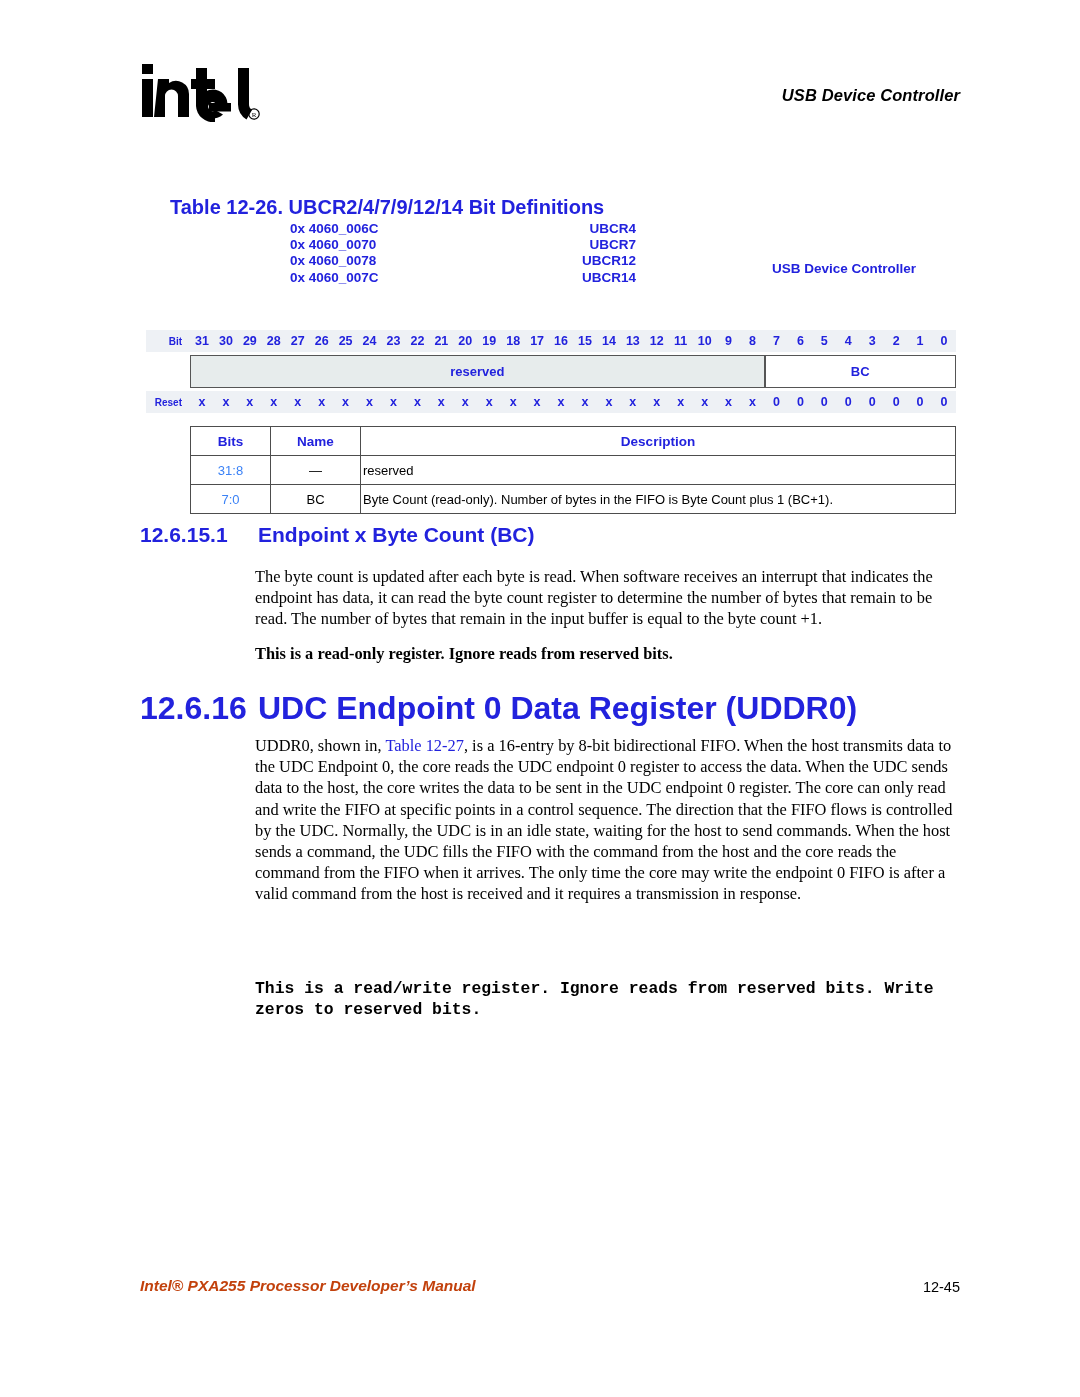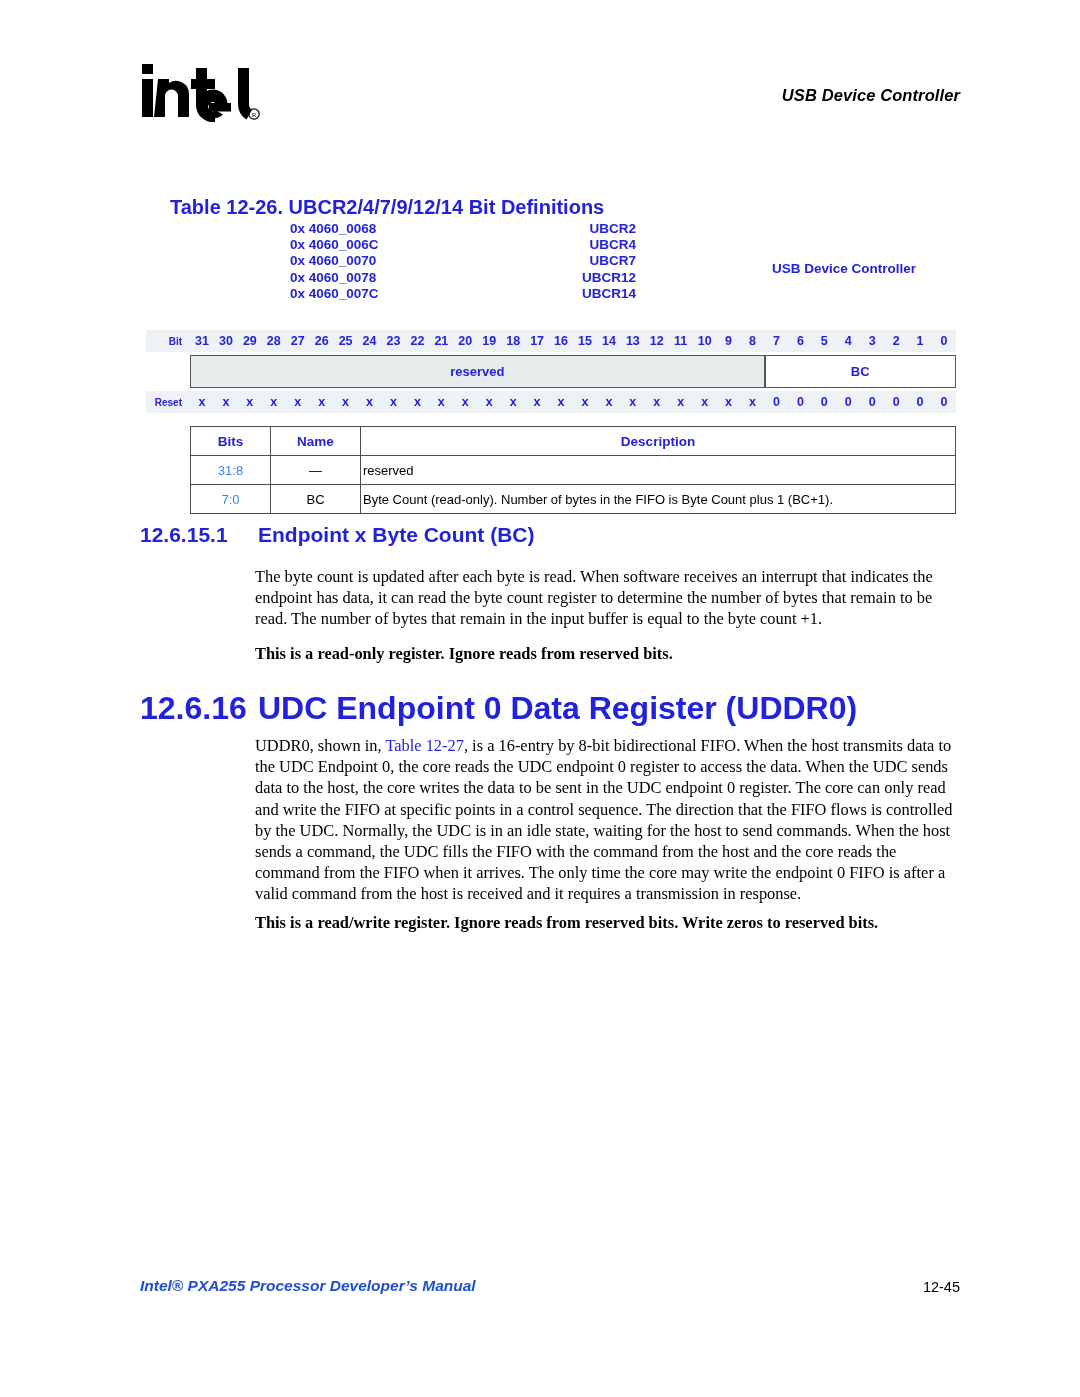--- a/index.html
+++ b/index.html
@@ -189,35 +189,35 @@
     line-height: 21.2px;
     color: #000000;
     text-align: left;
   }
   .para.bold { font-weight: bold; }
   .link { color: #2222dd; }
 
   #para-bc     { top: 566px; }
   #note-bc     { top: 643px; }
   #para-uddr0  { top: 735px; }
-  #note-uddr0  { top: 912px; width: 706px; }
+  #note-uddr0  { top: 978px; width: 706px; font-family: Liberation Mono, monospace; }
 
   
   .footer {
     position: absolute;
     left: 0; top: 1277px; width: 1080px; height: 30px;
   }
   .footer-left {
     position: absolute;
     left: 140px; top: 0;
     font-family: "Liberation Sans", sans-serif;
     font-weight: bold;
     font-style: italic;
     font-size: 15.5px;
-    color: #1d4ed8;
+    color: #c2410c;
     white-space: nowrap;
   }
   .footer-right {
     position: absolute;
     right: 120px; top: 2px;
     font-family: "Liberation Sans", sans-serif;
     font-size: 14.5px;
     color: #000000;
     white-space: nowrap;
   }
@@ -248,24 +248,20 @@
     </svg>
   </div>
   <div class="header-title">USB Device Controller</div>
 </div>
 
 <div class="content">
 
   <div class="table-caption">Table 12-26. UBCR2/4/7/9/12/14 Bit Definitions</div>
 
   <div class="reg-block">
-    <div class="reg-row">
-      <span class="reg-addr">0x 4060_0068</span>
-      <span class="reg-name">UBCR2</span>
-    </div>
     <div class="reg-row">
       <span class="reg-addr">0x 4060_006C</span>
       <span class="reg-name">UBCR4</span>
     </div>
     <div class="reg-row">
       <span class="reg-addr">0x 4060_0070</span>
       <span class="reg-name">UBCR7</span>
     </div>
     <div class="reg-row">
       <span class="reg-addr">0x 4060_0078</span>

